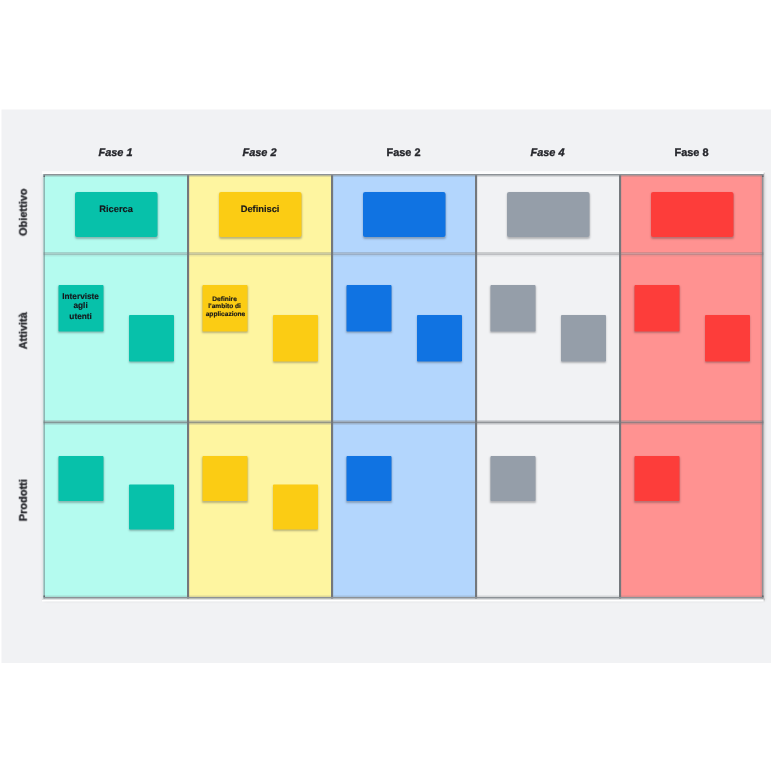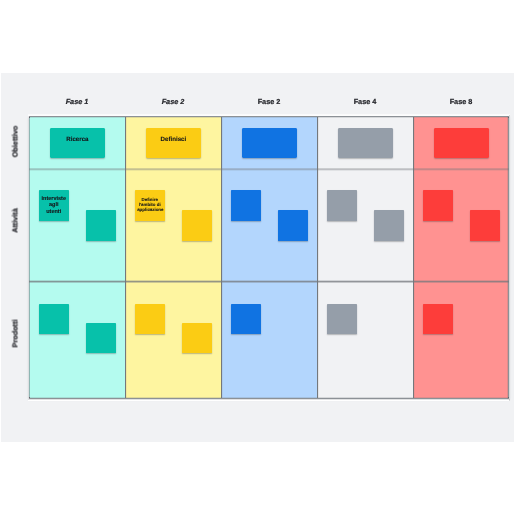--- a/index.html
+++ b/index.html
@@ -29,21 +29,21 @@
 </head>
 <body>
 
 <div id="board"></div>
 
 <div id="layer">
 
   <div class="colhdr" style="left:29px;font-style:italic;">Fase 1</div>
   <div class="colhdr" style="left:125px;font-style:italic;">Fase 2</div>
   <div class="colhdr" style="left:221px;">Fase 2</div>
-  <div class="colhdr" style="left:317px;">Fase 4</div>
+  <div class="colhdr" style="left:317px;font-style:italic;">Fase 4</div>
   <div class="colhdr" style="left:413px;">Fase 8</div>
 
   <div class="rowhdr" style="top:136.7px;">Obiettivo</div>
   <div class="rowhdr" style="top:216.0px;">Attività</div>
   <div class="rowhdr" style="top:328.8px;">Prodotti</div>
 
   <div id="grid">
     <div class="cell" style="left:0px;top:0px;width:96px;height:53.30000000000001px;background:#b4fbef;"></div>
     <div class="note" style="left:20.9px;top:11.5px;width:55px;height:30.2px;background:#07c1aa;border-radius:1.4px;">
         <span class="txt" style="width: 46px; font-size: 6.2px; line-height: 1.2; transform: translateY(-3px);">Ricerca</span>

